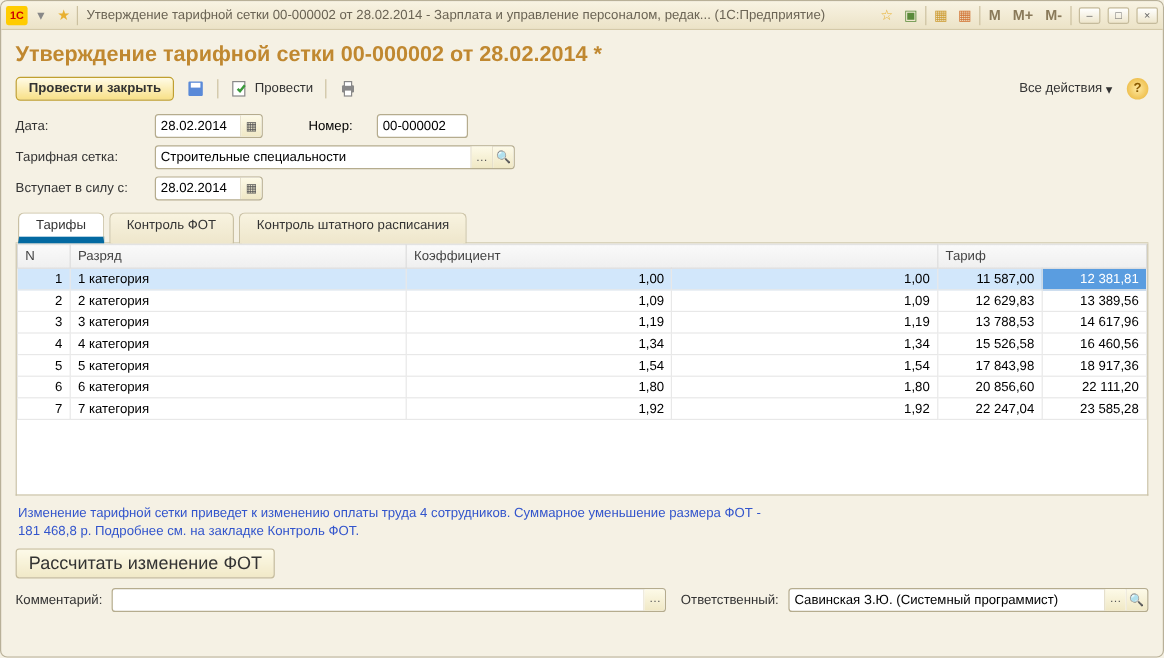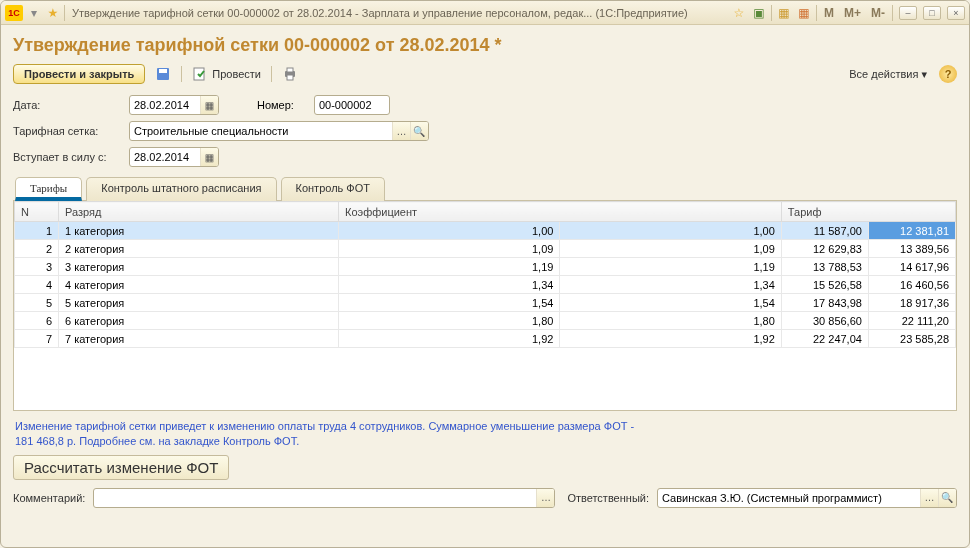--- a/index.html
+++ b/index.html
@@ -60,21 +60,21 @@
 .tab {
   padding:4px 14px 3px;
   border:1px solid #c9c0a3;
   border-bottom:none;
   border-radius:5px 5px 0 0;
   background:linear-gradient(#f8f3e0,#eee6cb);
   color:#333;
   position:relative;
   top:1px;
 }
-.tab.active { background:#fff; border-bottom:4px solid #0369a1;font-family:Liberation Serif, serif; }
+.tab.active { background:#fff; border-bottom:6px solid #0369a1; }
 
 .table-wrap { border:1px solid #c9c0a3; border-top:none; background:#fff; height:210px; overflow:auto; }
 table { border-collapse:collapse; width:100%; font-size:11px; }
 th { background:linear-gradient(#fafafa,#efefef); border:1px solid #dcdcdc; padding:3px 6px; text-align:left; color:#444; font-weight:normal; height:20px; }
 th:first-child { width:44px; }
 th.col-razryad { width:280px; }
 th.col-coef { width:315px; }
 td { border:1px solid #e8e8e8; padding:2px 6px; height:18px; }
 td.numcell { text-align:right; }
 tr.row-sel td { background:#d2e7fb; }
@@ -190,22 +190,22 @@
     <span class="form-label">Вступает в силу с:</span>
     <span class="input-wrap">
       <input type="text" style="width: 70px;" value="28.02.2014">
       <span class="input-btn">▦</span>
     </span>
   </div>
 
   
   <div class="tabs">
     <div class="tab active">Тарифы</div>
+    <div class="tab">Контроль ФОТ</div>
     <div class="tab">Контроль штатного расписания</div>
-    <div class="tab">Контроль ФОТ</div>
   </div>
 
   
   <div class="table-wrap">
     <table>
       <thead>
         <tr>
           <th>N</th>
           <th class="col-razryad">Разряд</th>
           <th class="col-coef" colspan="2">Коэффициент</th>
@@ -251,21 +251,21 @@
             <td class="numcell">1,54</td>
             <td class="numcell">1,54</td>
             <td class="numcell">17 843,98</td>
             <td class="numcell">18 917,36</td>
           </tr>
           <tr>
             <td class="numcell">6</td>
             <td class="">6 категория</td>
             <td class="numcell">1,80</td>
             <td class="numcell">1,80</td>
-            <td class="numcell">30 856,60</td>
+            <td class="numcell">20 856,60</td>
             <td class="numcell">22 111,20</td>
           </tr>
           <tr>
             <td class="numcell">7</td>
             <td class="">7 категория</td>
             <td class="numcell">1,92</td>
             <td class="numcell">1,92</td>
             <td class="numcell">22 247,04</td>
             <td class="numcell">23 585,28</td>
           </tr>

